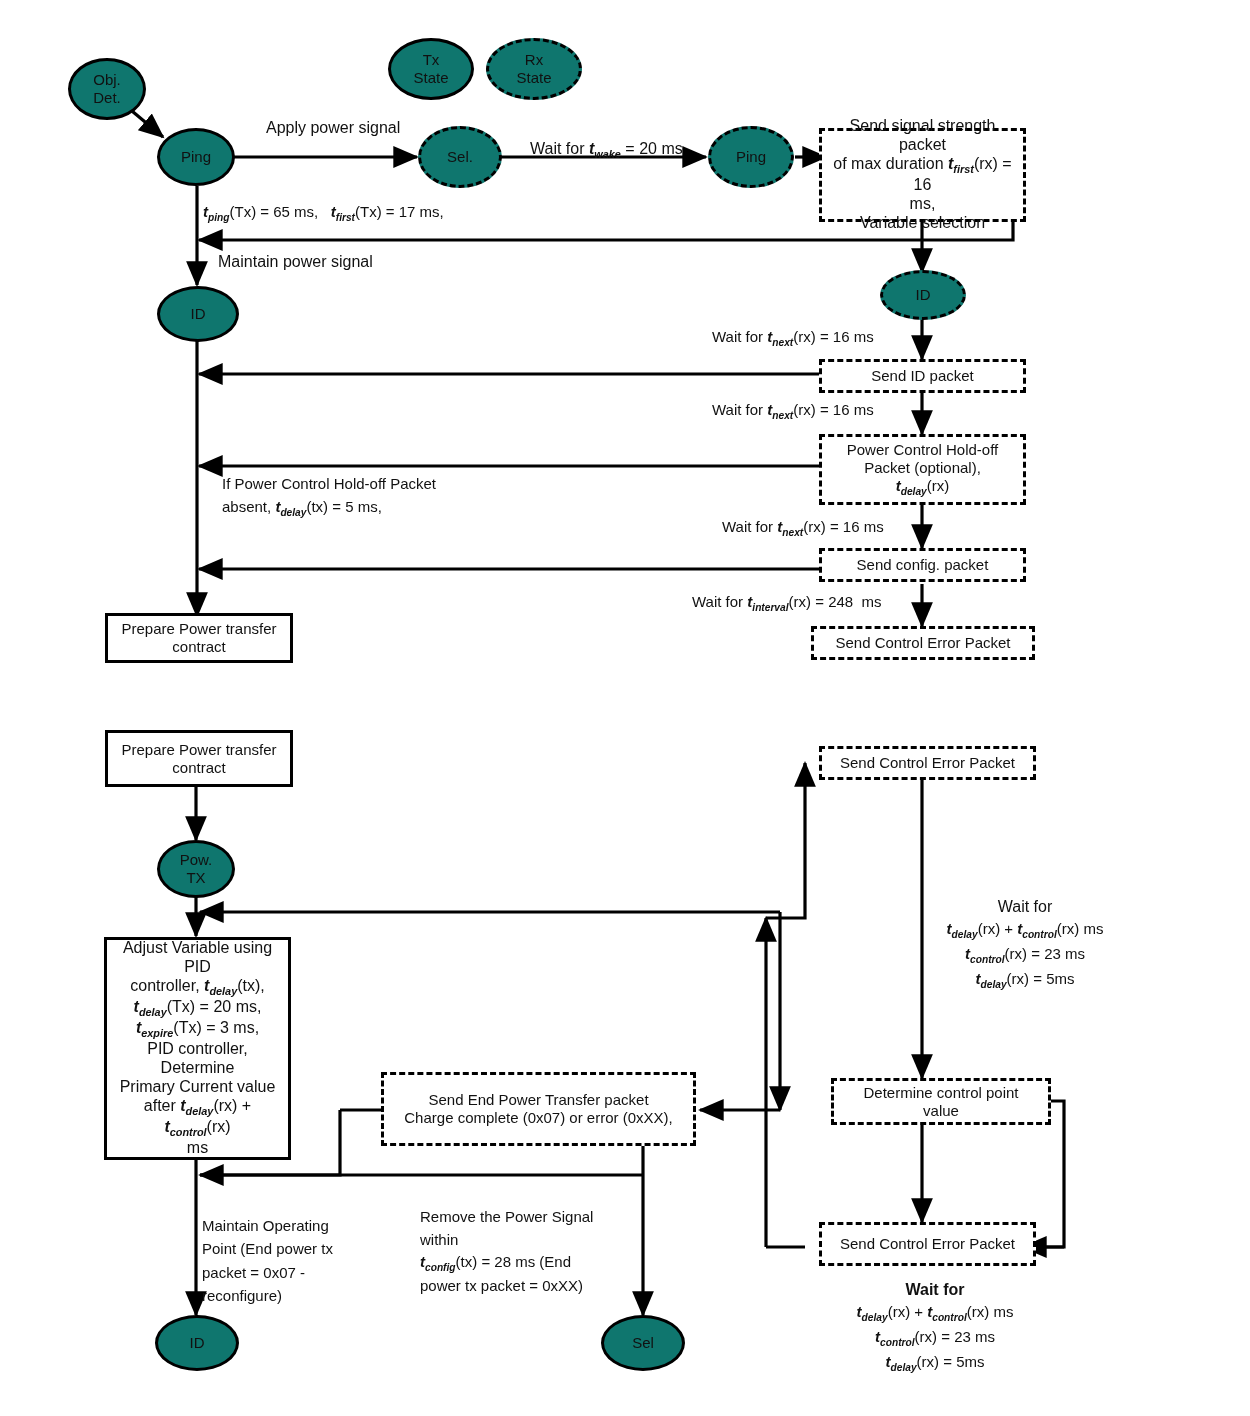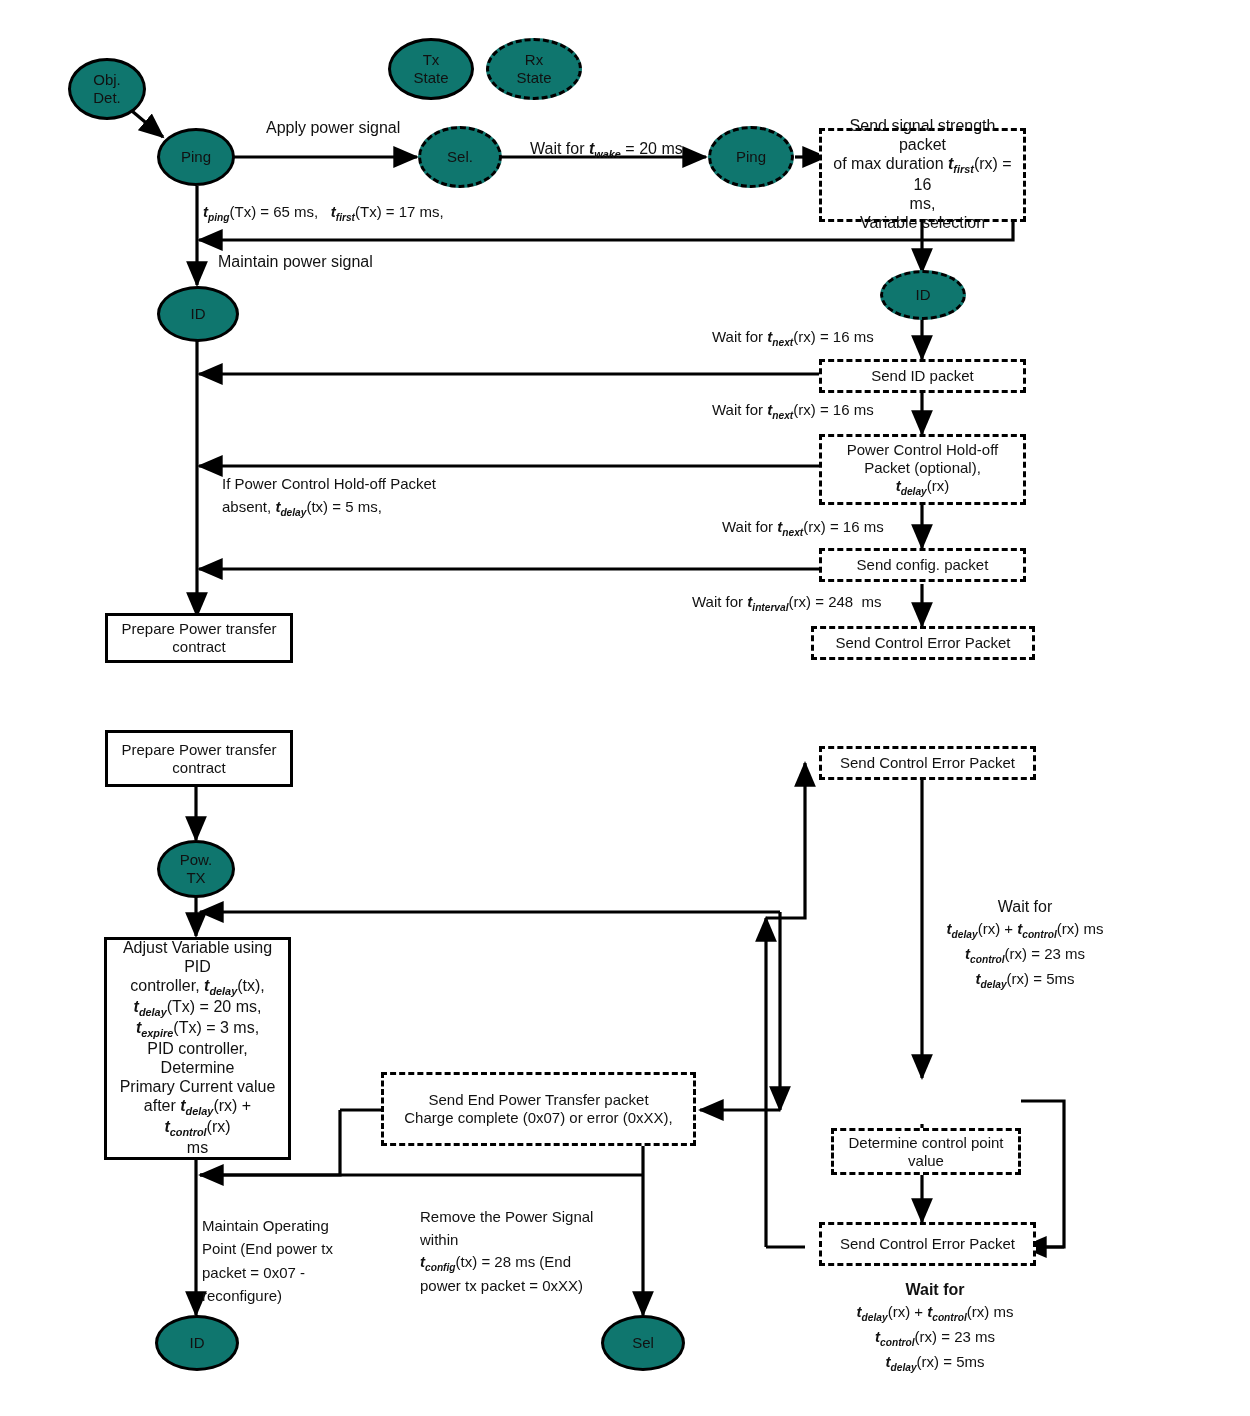--- a/index.html
+++ b/index.html
@@ -185,21 +185,21 @@
   <div class="txt f15">Send Control Error Packet</div>
 </div>
 
 <div class="lbl ctr f15" style="left:900px;top:895px;width:250px;line-height:1.45;">
   <span style="font-size:16px;">Wait for</span><br>
   <b class="t">t<sub>delay</sub></b>(rx) + <b class="t">t<sub>control</sub></b>(rx) ms<br>
   <b class="t">t<sub>control</sub></b>(rx) = 23 ms<br>
   <b class="t">t<sub>delay</sub></b>(rx) = 5ms
 </div>
 
-<div class="node rect dashed" style="left:831px;top:1128px;width:190px;height:47px;">
+<div class="node rect dashed" style="left:831px;top:1078px;width:220px;height:47px;">
   <div class="txt f15">
     Determine control point<br>value
   </div>
 </div>
 
 <div class="node rect dashed" style="left:381px;top:1072px;width:315px;height:74px;">
   <div class="txt f15">
     Send End Power Transfer packet<br>Charge complete (0x07) or error (0xXX),
   </div>
 </div>

